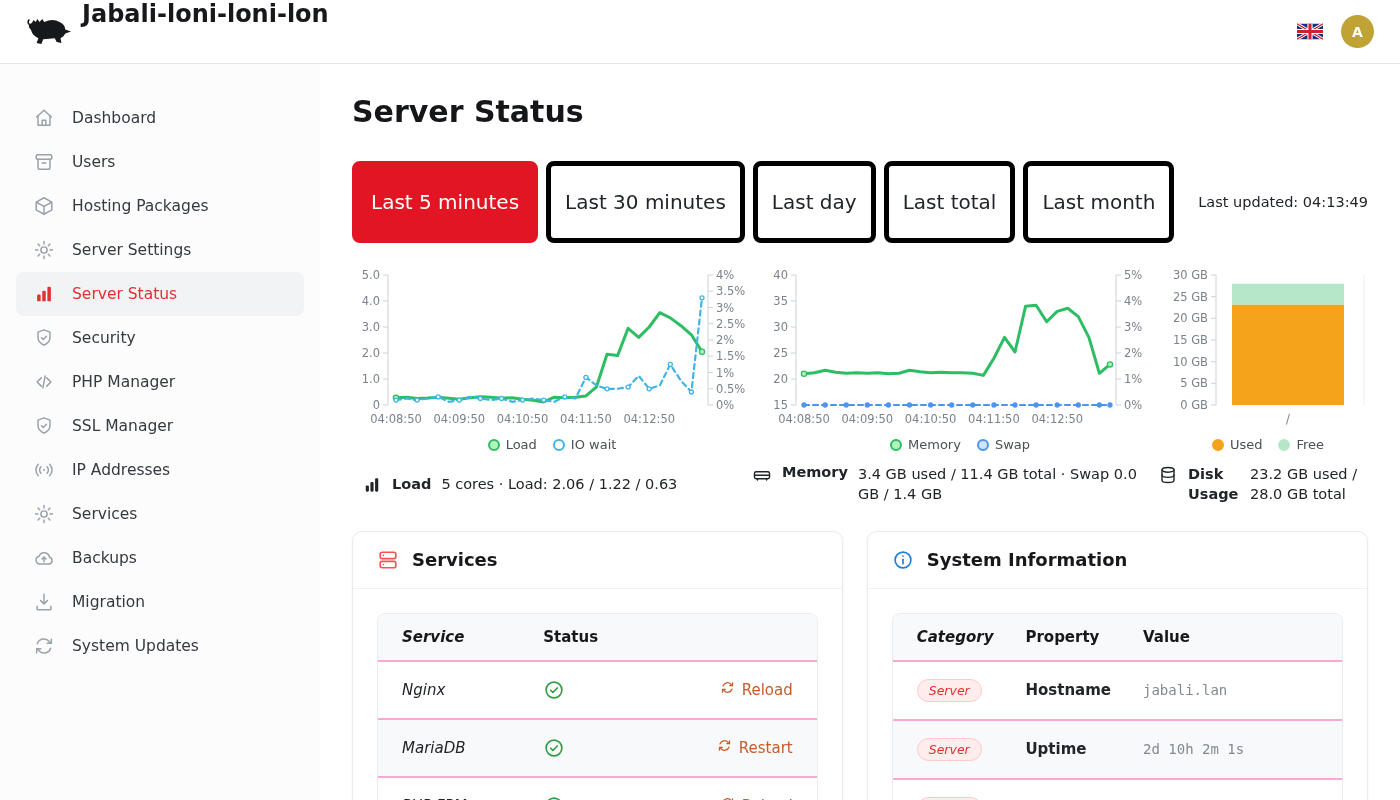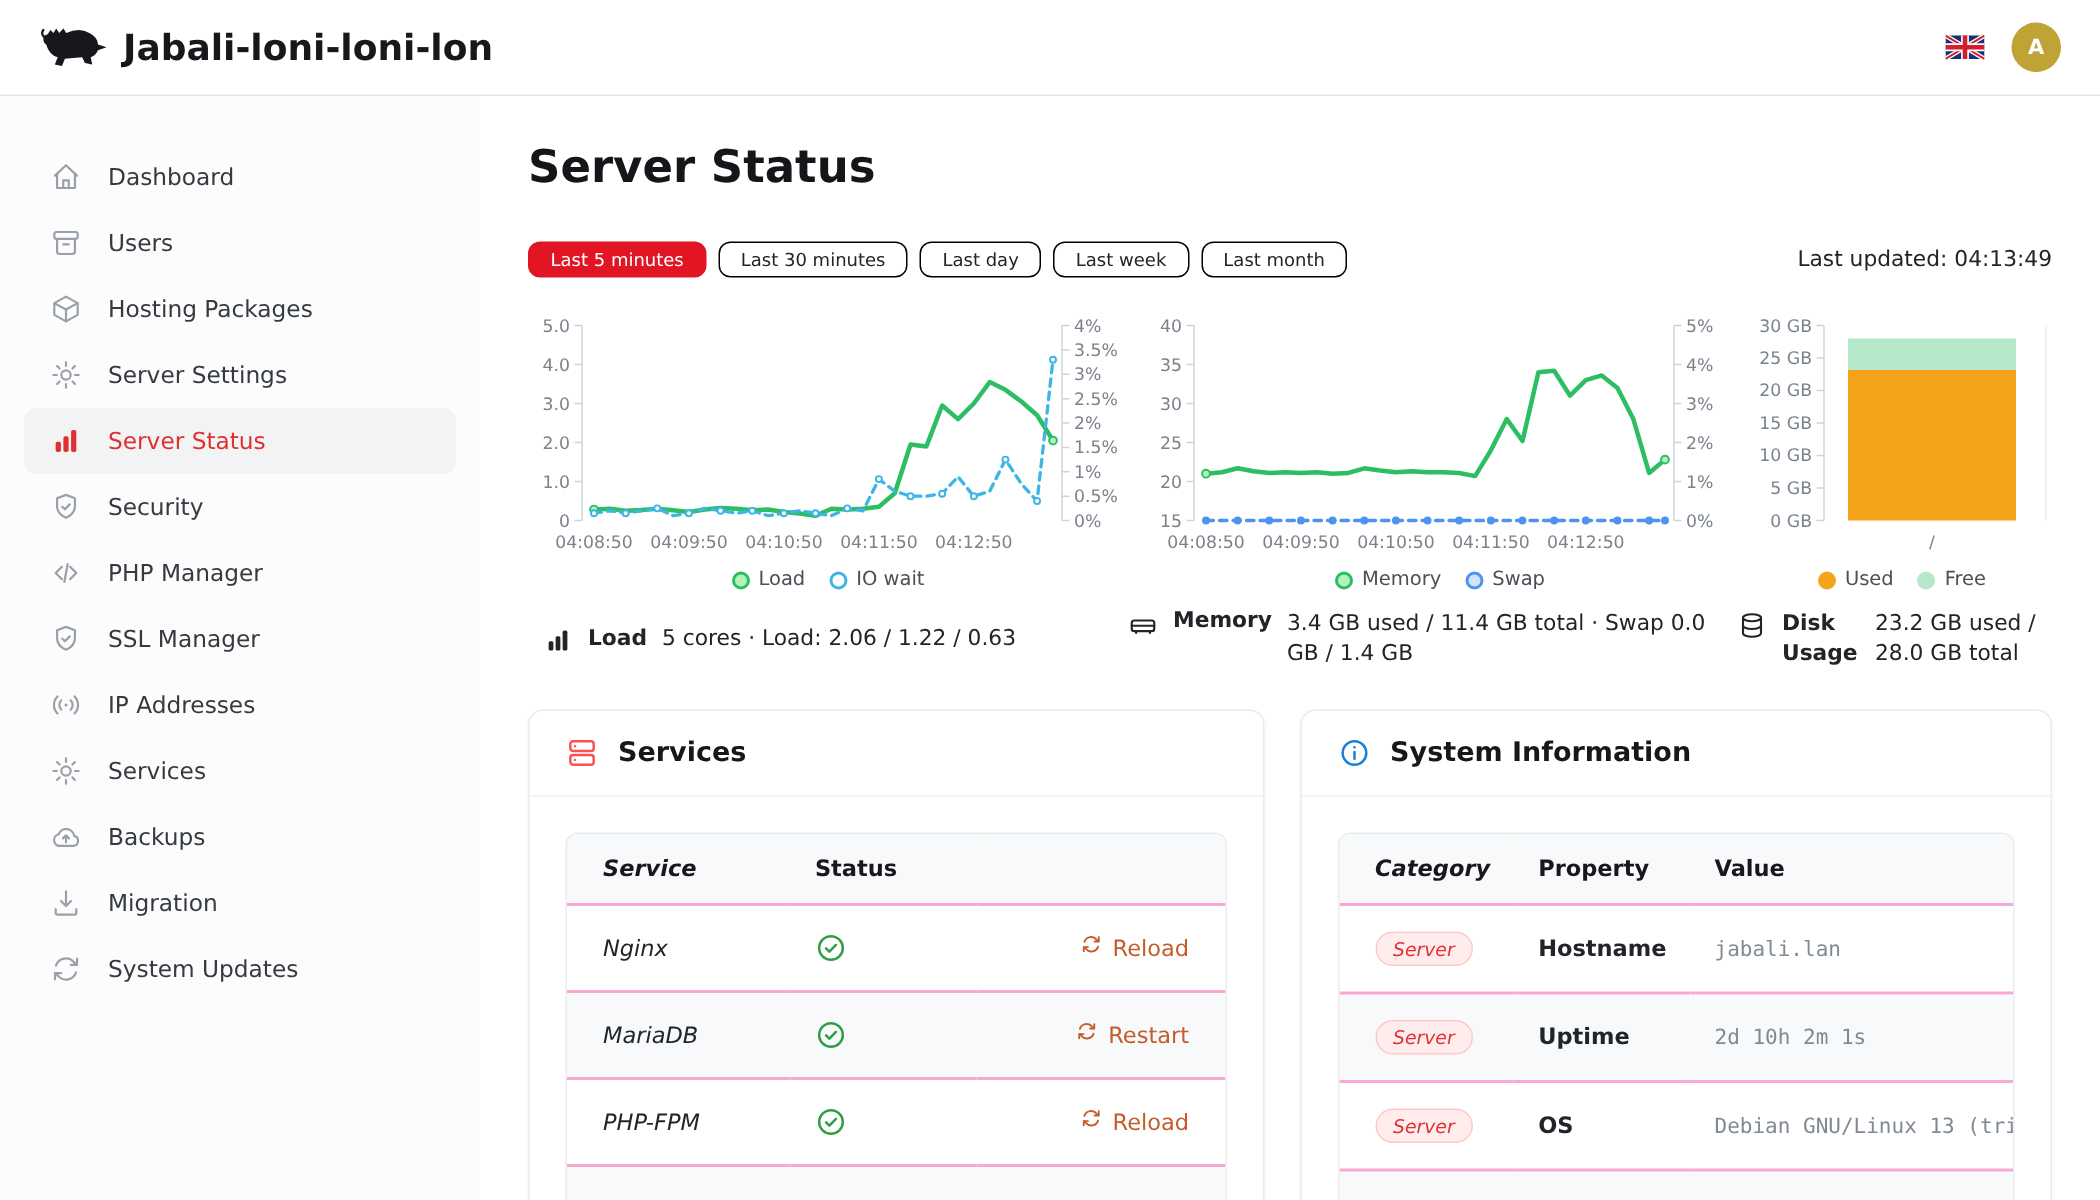--- a/index.html
+++ b/index.html
@@ -1,38 +1,38 @@
 <!DOCTYPE html>
 <html><head>
 <meta charset="utf-8">
 <style>
   html,body{margin:0;padding:0;width:1400px;height:800px;overflow:hidden;
     font-family:"DejaVu Sans","Liberation Sans",sans-serif;background:#fff;color:#212529;}
   *{box-sizing:border-box;}
   
-  header{height:64px;display:flex;align-items:center;padding:0 26px;background:#fff;border-bottom:1px solid #e4e7ea;}
+  header{height:64px;display:flex;padding:0 26px;background:#fff;border-bottom:1px solid #e4e7ea;}
   .logo{display:flex;align-items:center;}
   .app-title{font-size:24px;font-weight:700;margin-left:10px;color:#16181b;}
   .hdr-right{margin-left:auto;display:flex;align-items:center;gap:18px;}
   .flag{display:flex;cursor:pointer;}
   .avatar{width:33px;height:33px;border-radius:50%;background:#bfa334;color:#fff;font-weight:700;
     font-size:14px;display:flex;align-items:center;justify-content:center;cursor:pointer;}
   
   .layout{display:flex;height:736px;overflow:hidden;}
   nav{width:320px;min-width:320px;background:#fcfcfd;padding:32px 16px;}
   .side-item{display:flex;align-items:center;gap:17px;height:44px;padding:0 17px;border-radius:8px;
     font-size:15.5px;color:#343a40;cursor:pointer;white-space:nowrap;}
   .side-item .s-icon{color:#99a0a9;display:flex;}
   .side-item.active{background:#f1f3f5;color:#e03131;}
   .side-item.active .s-icon{color:#e03131;}
   main{flex:1;padding:30px 32px;overflow:hidden;}
   h1{font-size:30px;font-weight:700;margin:0 0 32px;color:#141619;}
   
   .tabs-row{display:flex;gap:8px;align-items:center;}
-  .tab{padding:4px 14px;border:1px solid #000000;border-radius:8px;background:#fff;font-size:12px;
+  .tab{padding:24px 14px;border:5px solid #000000;border-radius:8px;background:#fff;font-size:20px;
     color:#212529;cursor:pointer;white-space:nowrap;}
   .tab.active{background:#e11523;border-color:#e11523;color:#fff;}
   .last-updated{margin-left:auto;font-size:14.5px;color:#212529;}
   
   .charts-row{display:flex;margin-top:22px;gap:8px;}
   .chart-block{display:flex;flex-direction:column;align-items:center;}
   .chart-block.cb-line{width:400px;}
   .chart-block.cb-bar{flex:1;}
   .legend{display:flex;gap:16px;margin-top:2px;font-size:13px;color:#495057;align-items:center;}
   .leg{display:flex;align-items:center;}
@@ -229,21 +229,21 @@
     </nav>
 
   <main>
     <h1>Server Status</h1>
 
     <div class="tabs-row">
       <span id="tabs-mount" style="display: flex; gap: 8px;">
           <span class="tab active">Last 5 minutes</span>
           <span class="tab">Last 30 minutes</span>
           <span class="tab">Last day</span>
-          <span class="tab">Last week</span>
+          <span class="tab">Last total</span>
           <span class="tab">Last month</span>
         </span>
       <span class="last-updated">Last updated: 04:13:49</span>
     </div>
 
     <div class="charts-row">
       <div class="chart-block cb-line" id="chart-load">
           <svg class="chart" width="400" height="170">
             <line x1="36" y1="10" x2="36" y2="140" stroke="#ced4da"></line>
             <line x1="356" y1="10" x2="356" y2="140" stroke="#ced4da"></line>

